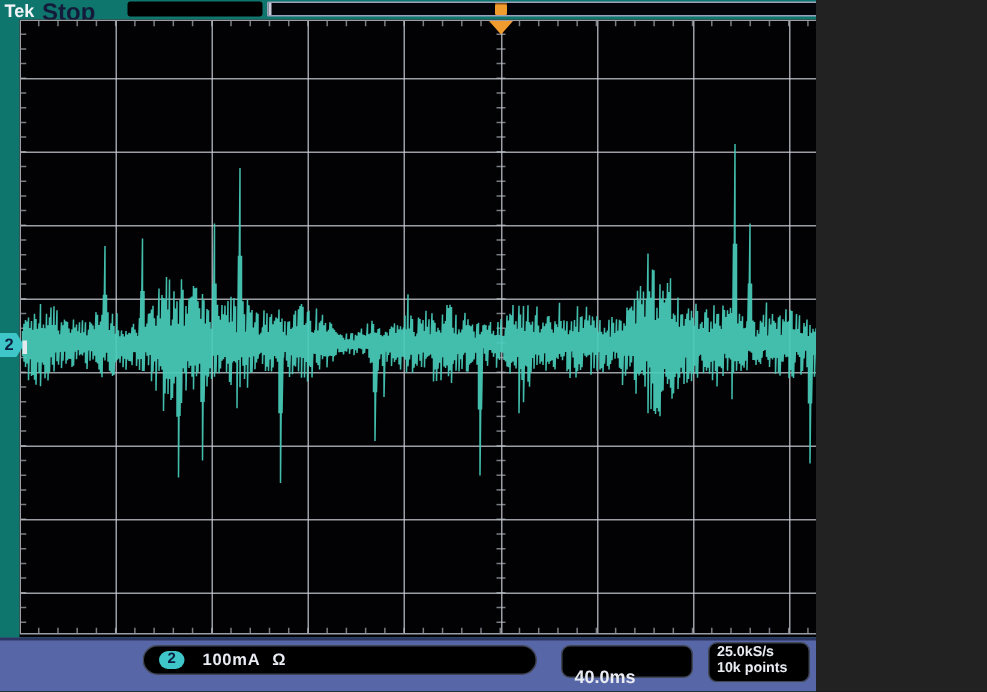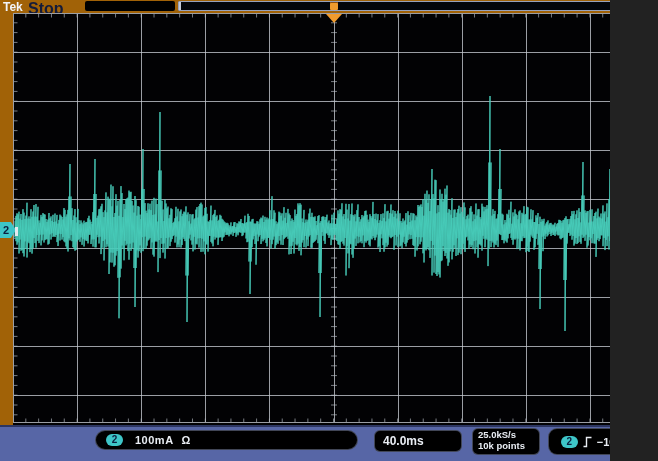--- a/index.html
+++ b/index.html
@@ -1,18 +1,18 @@
 <!DOCTYPE html>
 <html><head>
 <meta charset="utf-8">
 <style>
   html,body{margin:0;padding:0;background:#222;}
   .screen{
-    position:relative;width:610px;height:461px;overflow:hidden;
-    background:#a16207;
+    position:relative;width:544px;height:461px;overflow:hidden;
+    background:#0f766e;
     font-family:"Liberation Sans","DejaVu Sans",sans-serif;
     -webkit-font-smoothing:antialiased;
   }
   
   .tek-logo{position:absolute;left:3px;top:0;font-size:12px;font-weight:bold;color:#f2f4f8;letter-spacing:0;}
   .stop-label{position:absolute;left:28px;top:0;font-size:16px;font-weight:bold;color:#141b3a;}
   .blank-box{position:absolute;left:85px;top:1px;width:90px;height:10px;background:#000;border-radius:2px;}
   .acq-bar{
     position:absolute;left:178px;top:1px;width:472px;height:10px;
     background:#04050a;border:1px solid #99a2bb;border-radius:1px;box-sizing:border-box;
@@ -42,21 +42,21 @@
   .bottombar{
     position:absolute;left:0;top:425px;width:658px;height:36px;
     background:#5766a6;border-top:2px solid #2c3560;box-sizing:border-box;
   }
   .readout{
     position:absolute;background:#000;color:#e9edf3;
     border:1px solid rgba(145,155,190,0.45);box-sizing:border-box;
     display:flex;align-items:center;font-weight:bold;
   }
   .ch-box{left:95px;top:3px;width:263px;height:20px;border-radius:10px;padding-left:10px;gap:12px;font-size:11px;}
-  .time-box{left:374px;top:3px;width:88px;height:22px;border-radius:6px;padding-left:8px;font-size:12px;align-items:flex-start;padding-top:3px;}
+  .time-box{left:374px;top:3px;width:88px;height:22px;border-radius:6px;padding-left:8px;font-size:12px;align-items:flex-start;padding-top:13px;}
   .rate-box{left:472px;top:1px;width:68px;height:27px;border-radius:6px;padding-left:5px;
             flex-direction:column;align-items:flex-start;font-size:9.5px;line-height:11px;}
   .trig-box{left:548px;top:1px;width:107px;height:27px;border-radius:9px;justify-content:center;gap:5px;font-size:11px;}
   .badge{
     display:inline-block;min-width:17px;height:12px;border-radius:7px;
     background:#3ec6c8;color:#0b2040;font-size:10px;font-weight:bold;
     text-align:center;line-height:12px;flex:0 0 auto;
   }
   .ch-scale{letter-spacing:0.5px;}
   .ohm{margin-left:-4px;}

